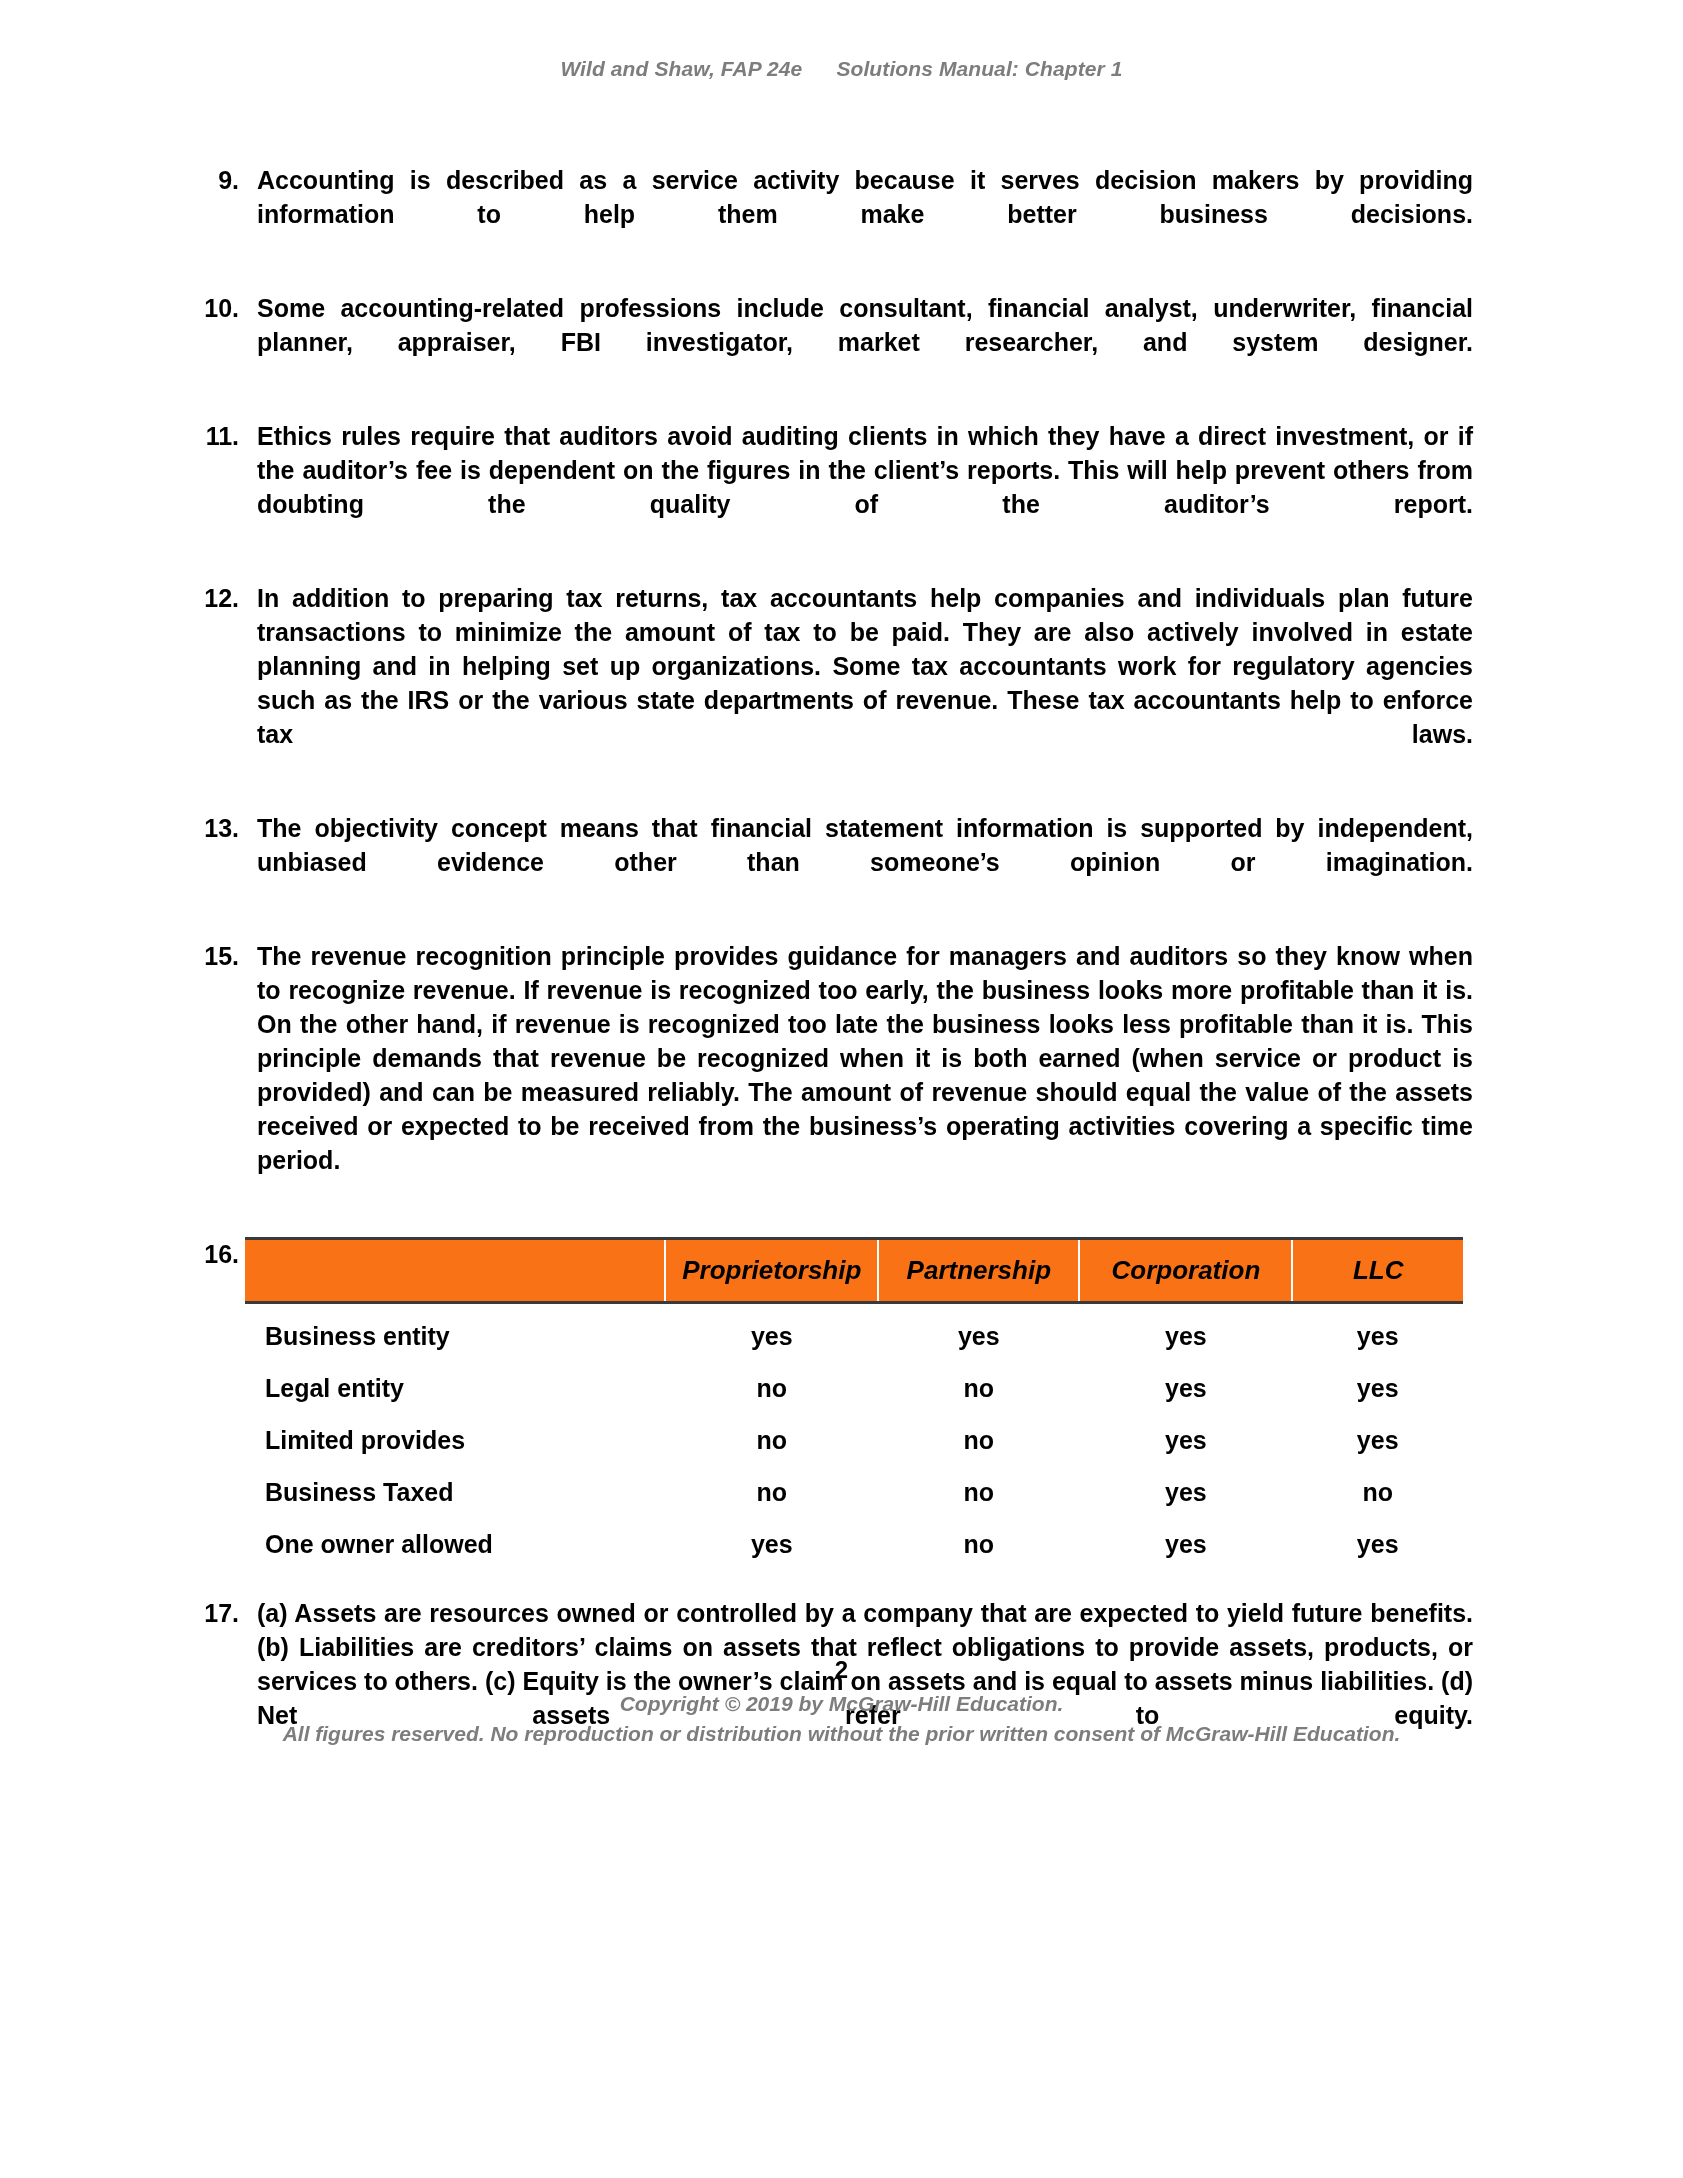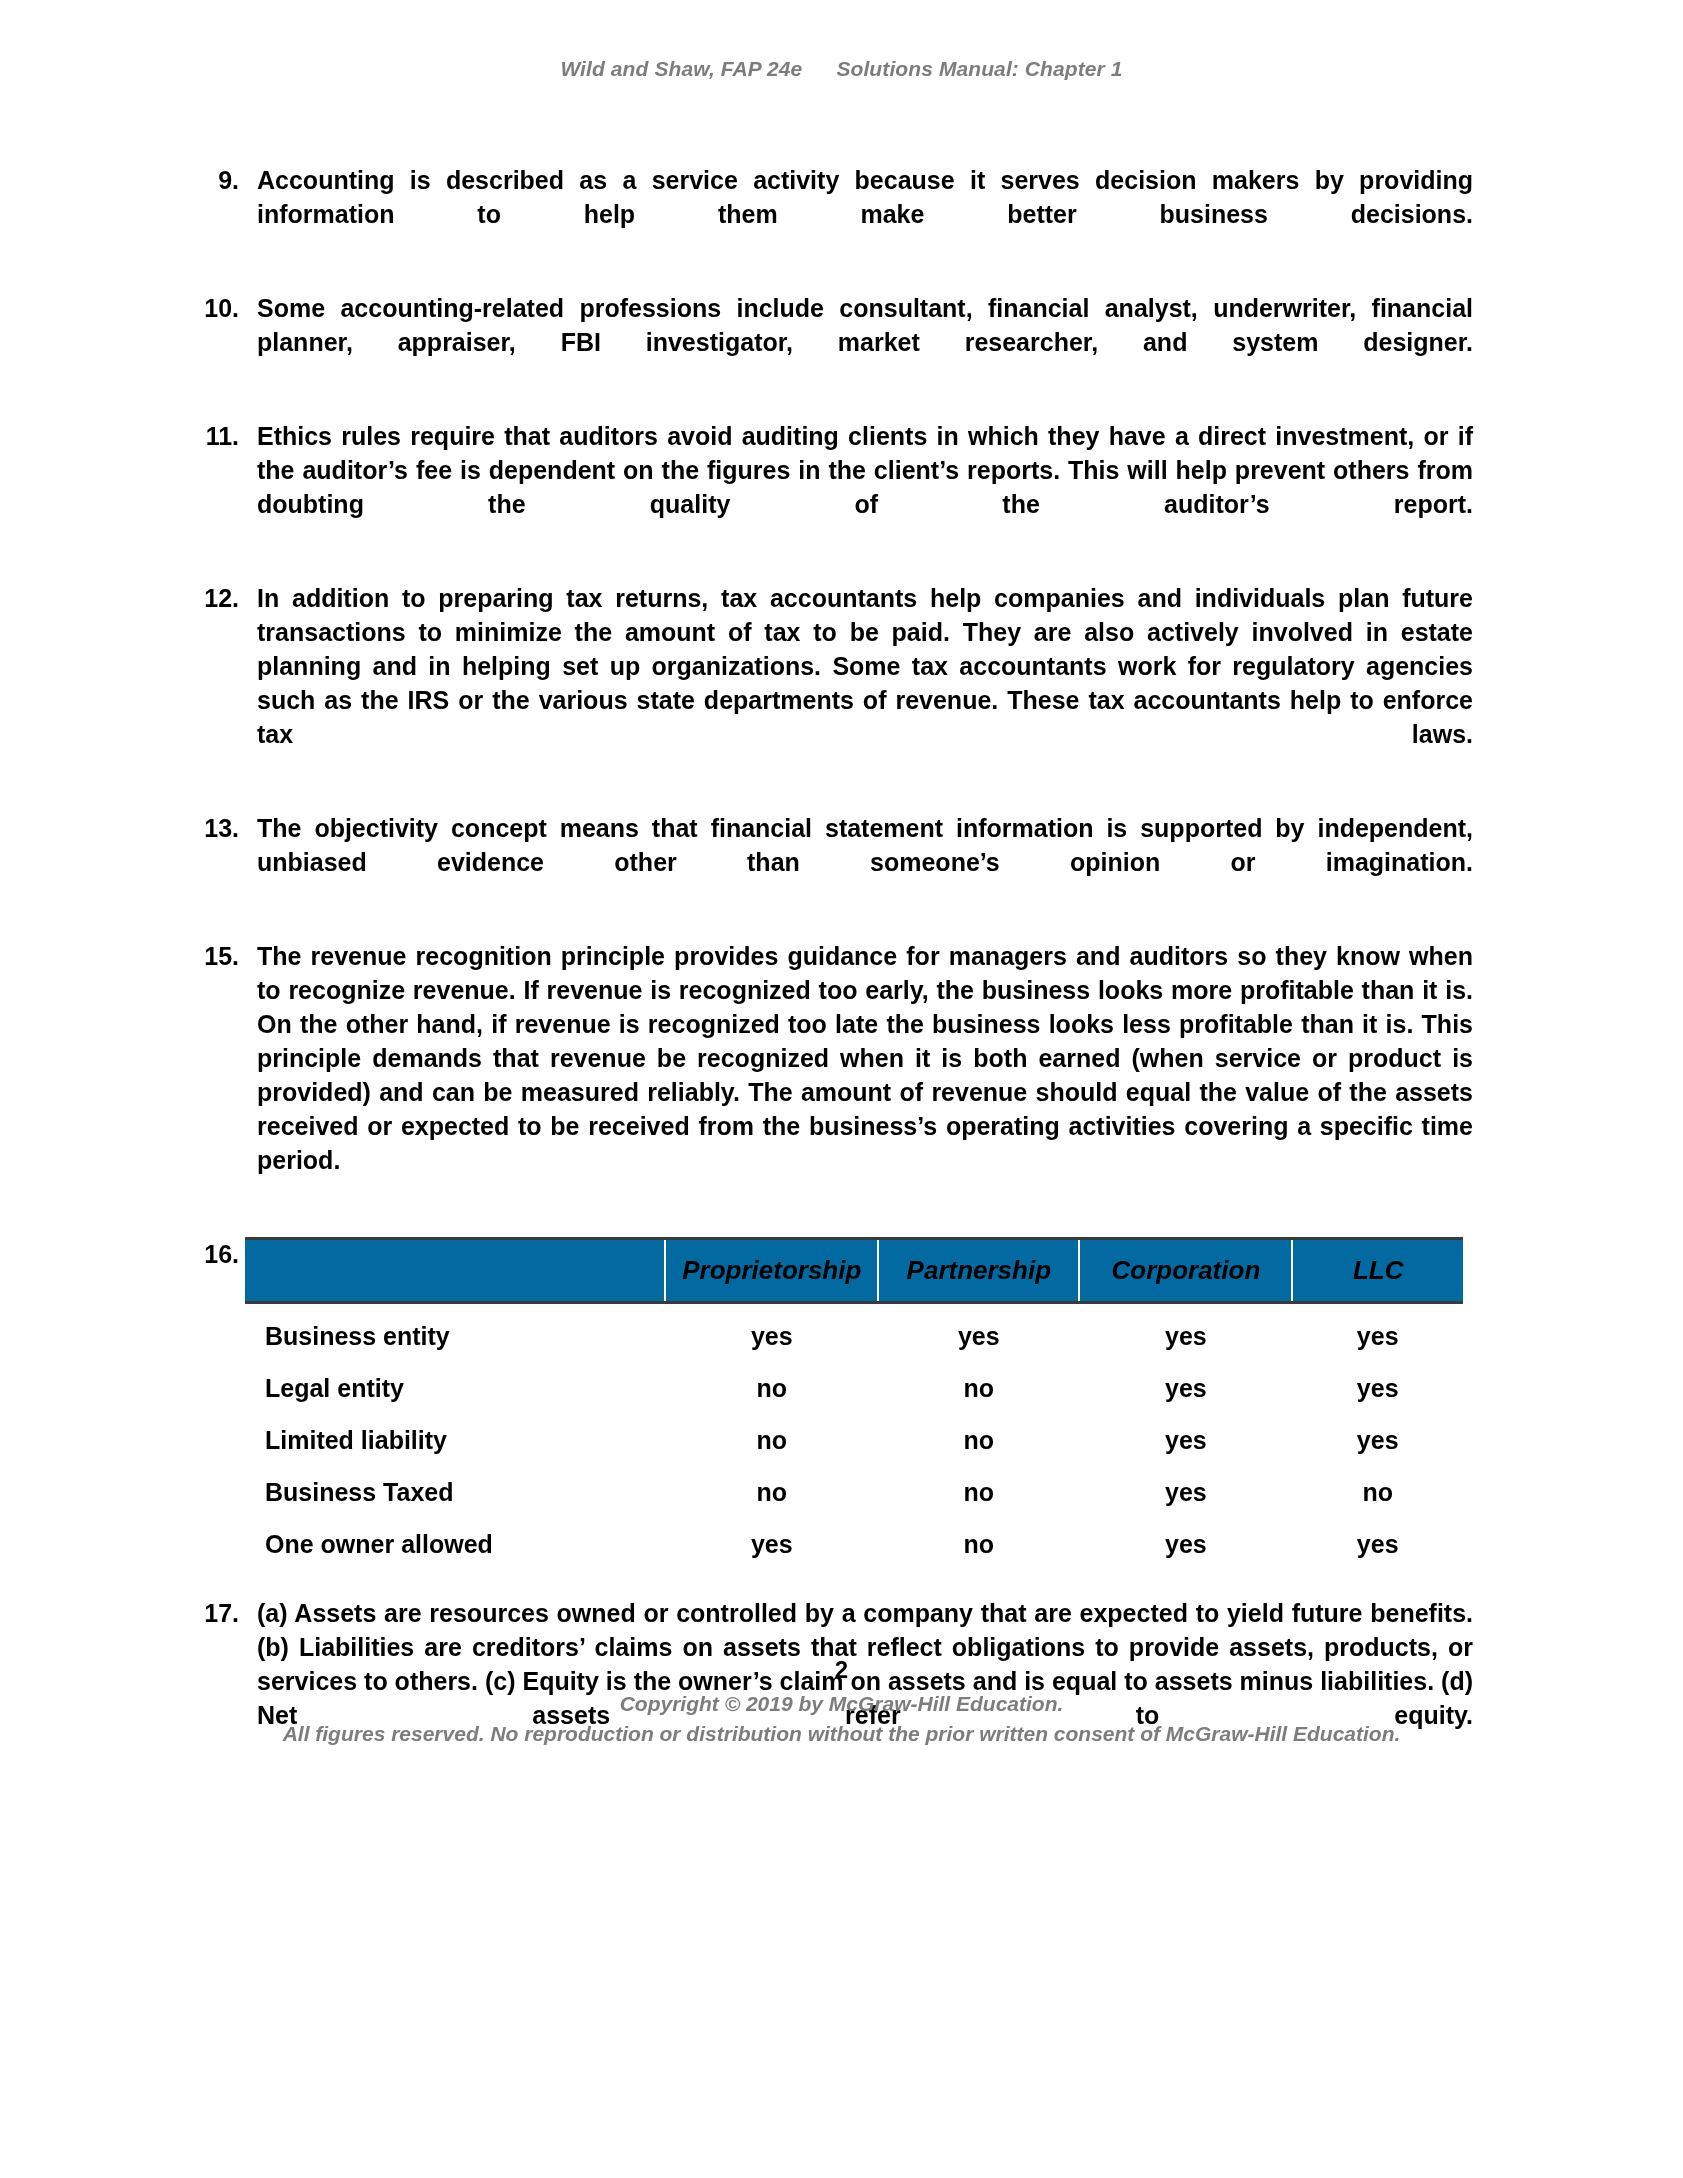--- a/index.html
+++ b/index.html
@@ -96,21 +96,21 @@
     font-size: 25px;
     font-weight: bold;
   }
   table.forms col.c0 { width: 34.5%; }
   table.forms col.c1 { width: 17.5%; }
   table.forms col.c2 { width: 16.5%; }
   table.forms col.c3 { width: 17.5%; }
   table.forms col.c4 { width: 14.0%; }
 
   table.forms thead th {
-    background: #0369a1;
+    background: #f97316;
     font-style: italic;
     font-weight: bold;
     font-size: 26px;
     text-align: center;
     padding: 13px 4px 14px 4px;
     border-top: 3px solid #3a3a3a;
     border-bottom: 3px solid #3a3a3a;
     border-left: 2px solid #ffffff;
     border-right: 2px solid #ffffff;
   }
@@ -231,21 +231,21 @@
                 <td>yes</td>
               </tr>
               <tr>
                 <td class="rowlabel">Legal entity</td>
                 <td>no</td>
                 <td>no</td>
                 <td>yes</td>
                 <td>yes</td>
               </tr>
               <tr>
-                <td class="rowlabel">Limited liability</td>
+                <td class="rowlabel">Limited provides</td>
                 <td>no</td>
                 <td>no</td>
                 <td>yes</td>
                 <td>yes</td>
               </tr>
               <tr>
                 <td class="rowlabel">Business Taxed</td>
                 <td>no</td>
                 <td>no</td>
                 <td>yes</td>

